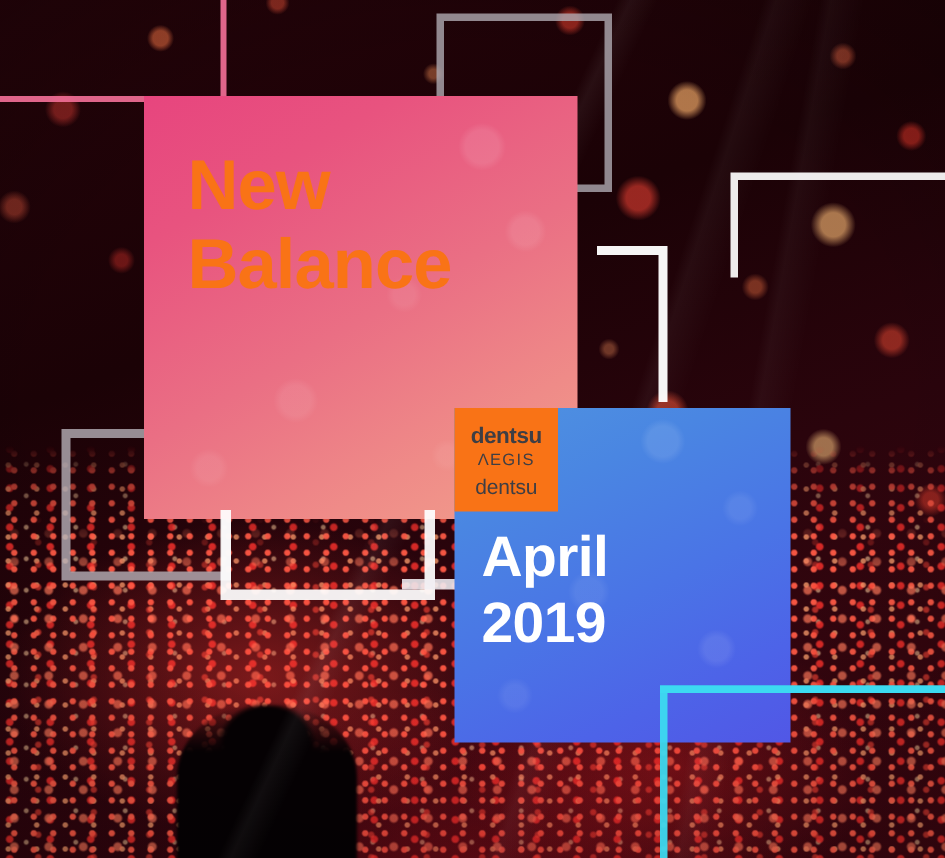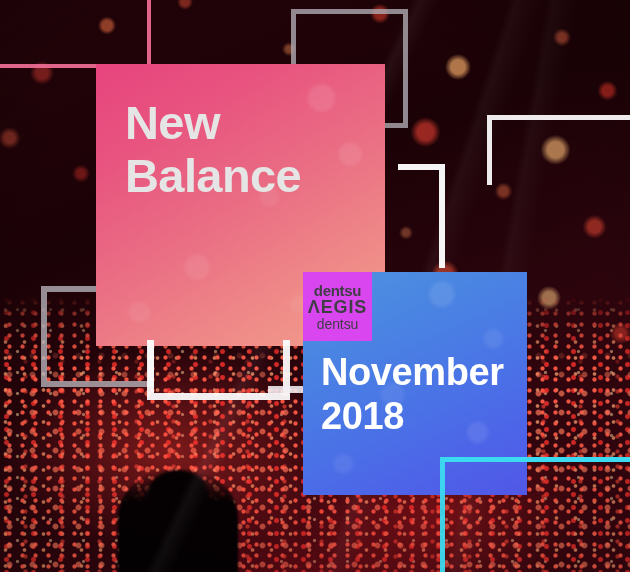--- a/index.html
+++ b/index.html
@@ -182,21 +182,21 @@
   }
   .title-block {
     position: absolute;
     left: 125px; top: 96px;
     width: 250px;
   }
   .title-line {
     font-size: 47px;
     line-height: 53px;
     font-weight: 700;
-    color: #e5e5e5;
+    color: #f97316;
     letter-spacing: -0.6px;
     white-space: nowrap;
   }
 
   
   .panel-blue {
     position: absolute;
     left: 303px; top: 272px;
     width: 224px; height: 223px;
     background: linear-gradient(155deg, #4f93e0 0%, #4a86e2 25%, #4a74e6 55%, #4d63e8 80%, #5157e6 100%);
@@ -225,38 +225,38 @@
     color: #ffffff;
     letter-spacing: -0.4px;
     white-space: nowrap;
   }
 
   
   .logo-box {
     position: absolute;
     left: 303px; top: 272px;
     width: 69px; height: 69px;
-    background: #d946ef;
+    background: #f97316;
     display: flex;
     flex-direction: column;
     align-items: center;
     justify-content: center;
     padding-top: 1px;
     box-sizing: border-box;
   }
   .logo-dentsu {
     font-size: 15px;
     font-weight: 700;
     color: #3e3e44;
     letter-spacing: -0.3px;
     line-height: 17px;
   }
   .logo-aegis {
-    font-size: 18px;
-    font-weight: 700;
+    font-size: 11px;
+    font-weight: 400;
     color: #3e3e44;
     letter-spacing: 0.9px;
     line-height: 17px;
   }
   .logo-network {
     font-size: 14px;
     font-weight: 400;
     color: #3e3e44;
     letter-spacing: -0.1px;
     line-height: 17px;
@@ -287,22 +287,22 @@
     <div class="title-line">New</div>
     <div class="title-line">Balance</div>
   </div>
 
   <div class="frame frame-white-tr"></div>
   <div class="frame frame-white-bl2"></div>
   <div class="frame frame-white-bc"></div>
 
   <div class="panel-blue"></div>
   <div class="date-block">
-    <div class="date-line">November</div>
-    <div class="date-line">2018</div>
+    <div class="date-line">April</div>
+    <div class="date-line">2019</div>
   </div>
 
   <div class="logo-box">
     <div class="logo-dentsu">dentsu</div>
     <div class="logo-aegis">ΛEGIS</div>
     <div class="logo-network">dentsu</div>
   </div>
 
   <div class="frame frame-cyan-br"></div>
   <div class="frame frame-cyan-br2"></div>

